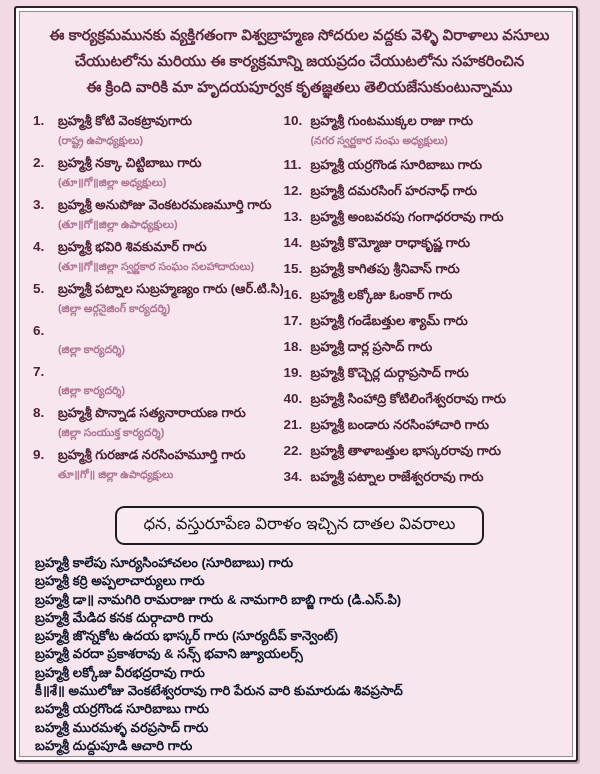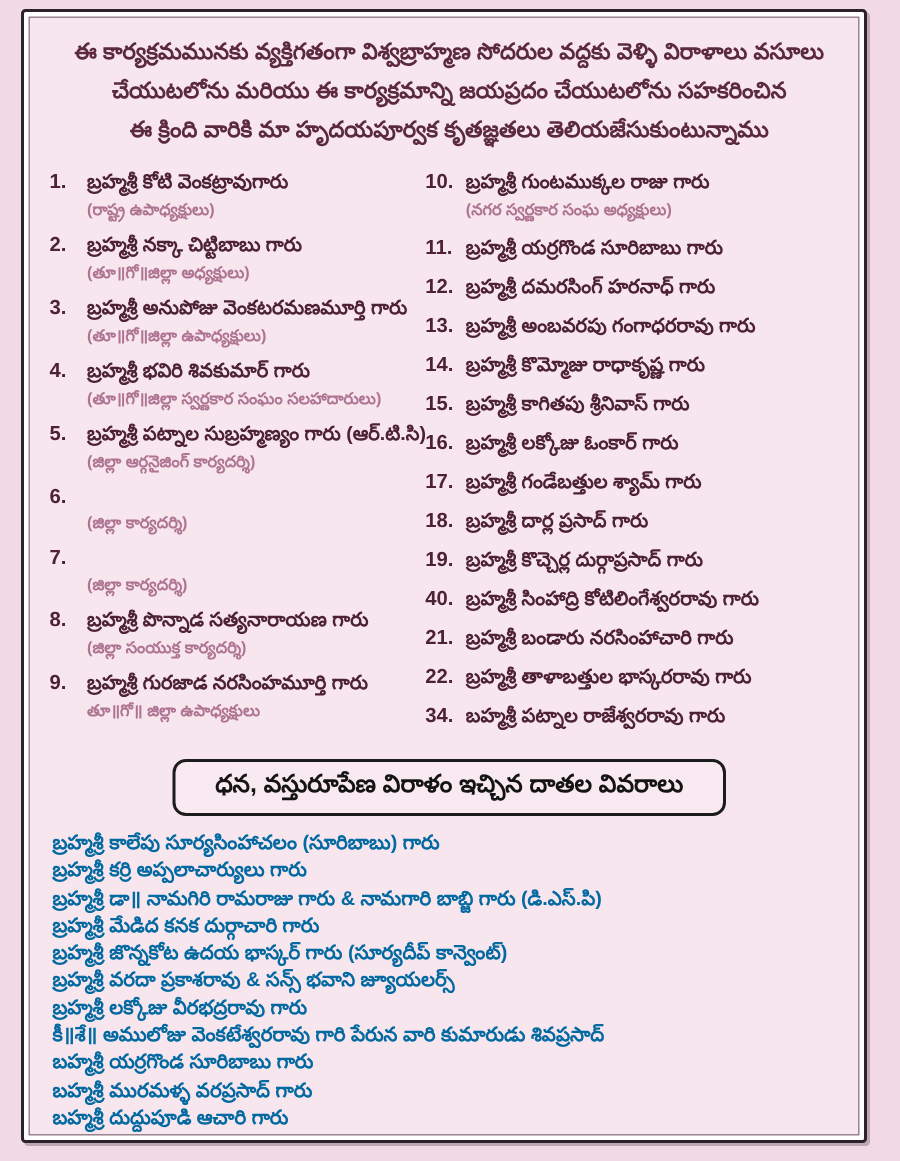--- a/index.html
+++ b/index.html
@@ -88,31 +88,31 @@
   }
   .sec-box {
     width: max-content;
     max-width: 92%;
     margin: 13px auto 9px auto;
     border: 2px solid #1c1c1c;
     border-radius: 9px;
     padding: 6px 26px;
     background: #f9e9f1;
     color: #141414;
-    font-weight: bold;
+    font-weight: normal;
     font-size: 16.5px;
     text-align: center;
   }
   ul.bottom {
     list-style: none;
     margin: 0;
     padding: 0 0 6px 2px;
   }
   .b-line {
-    color: #0369a1;
+    color: #0f172a;
     font-weight: bold;
     font-size: 13.2px;
     line-height: 18.3px;
     white-space: nowrap;
   }
 </style>
 </head>
 <body>
 
 <div class="page">

